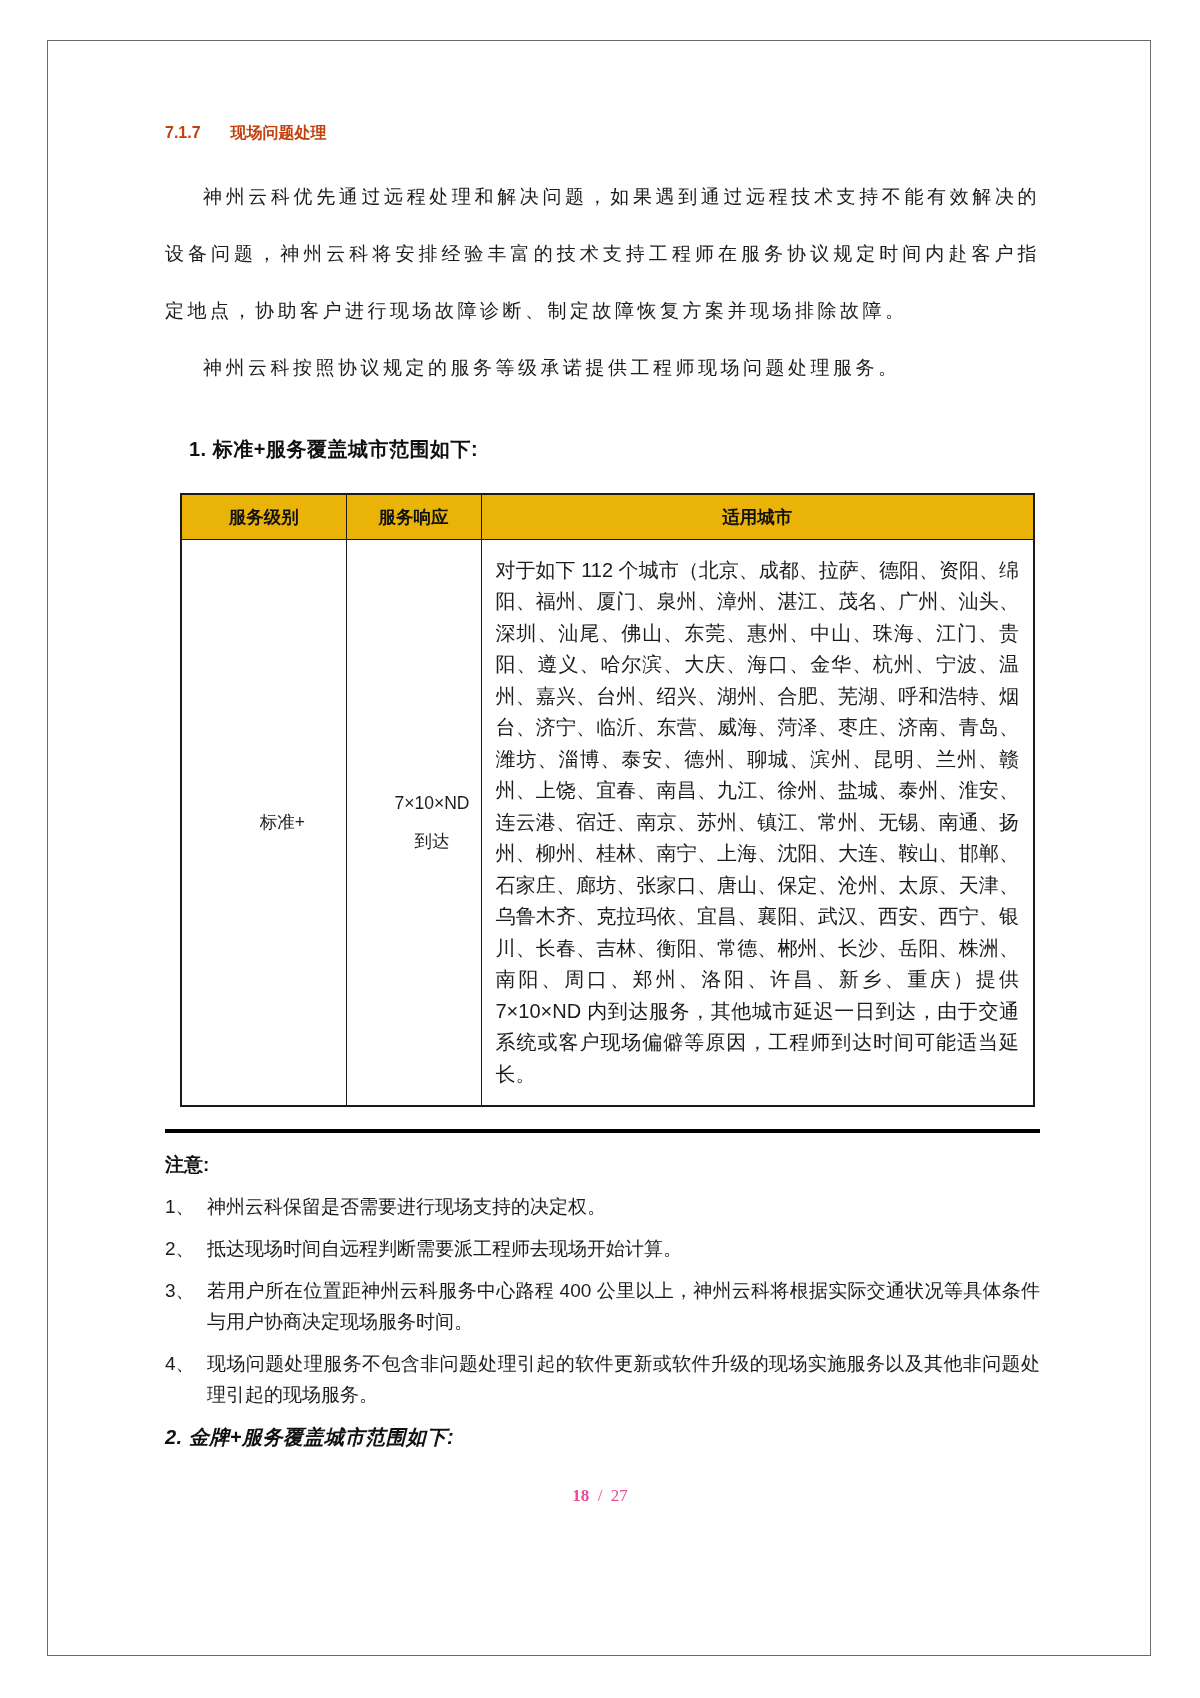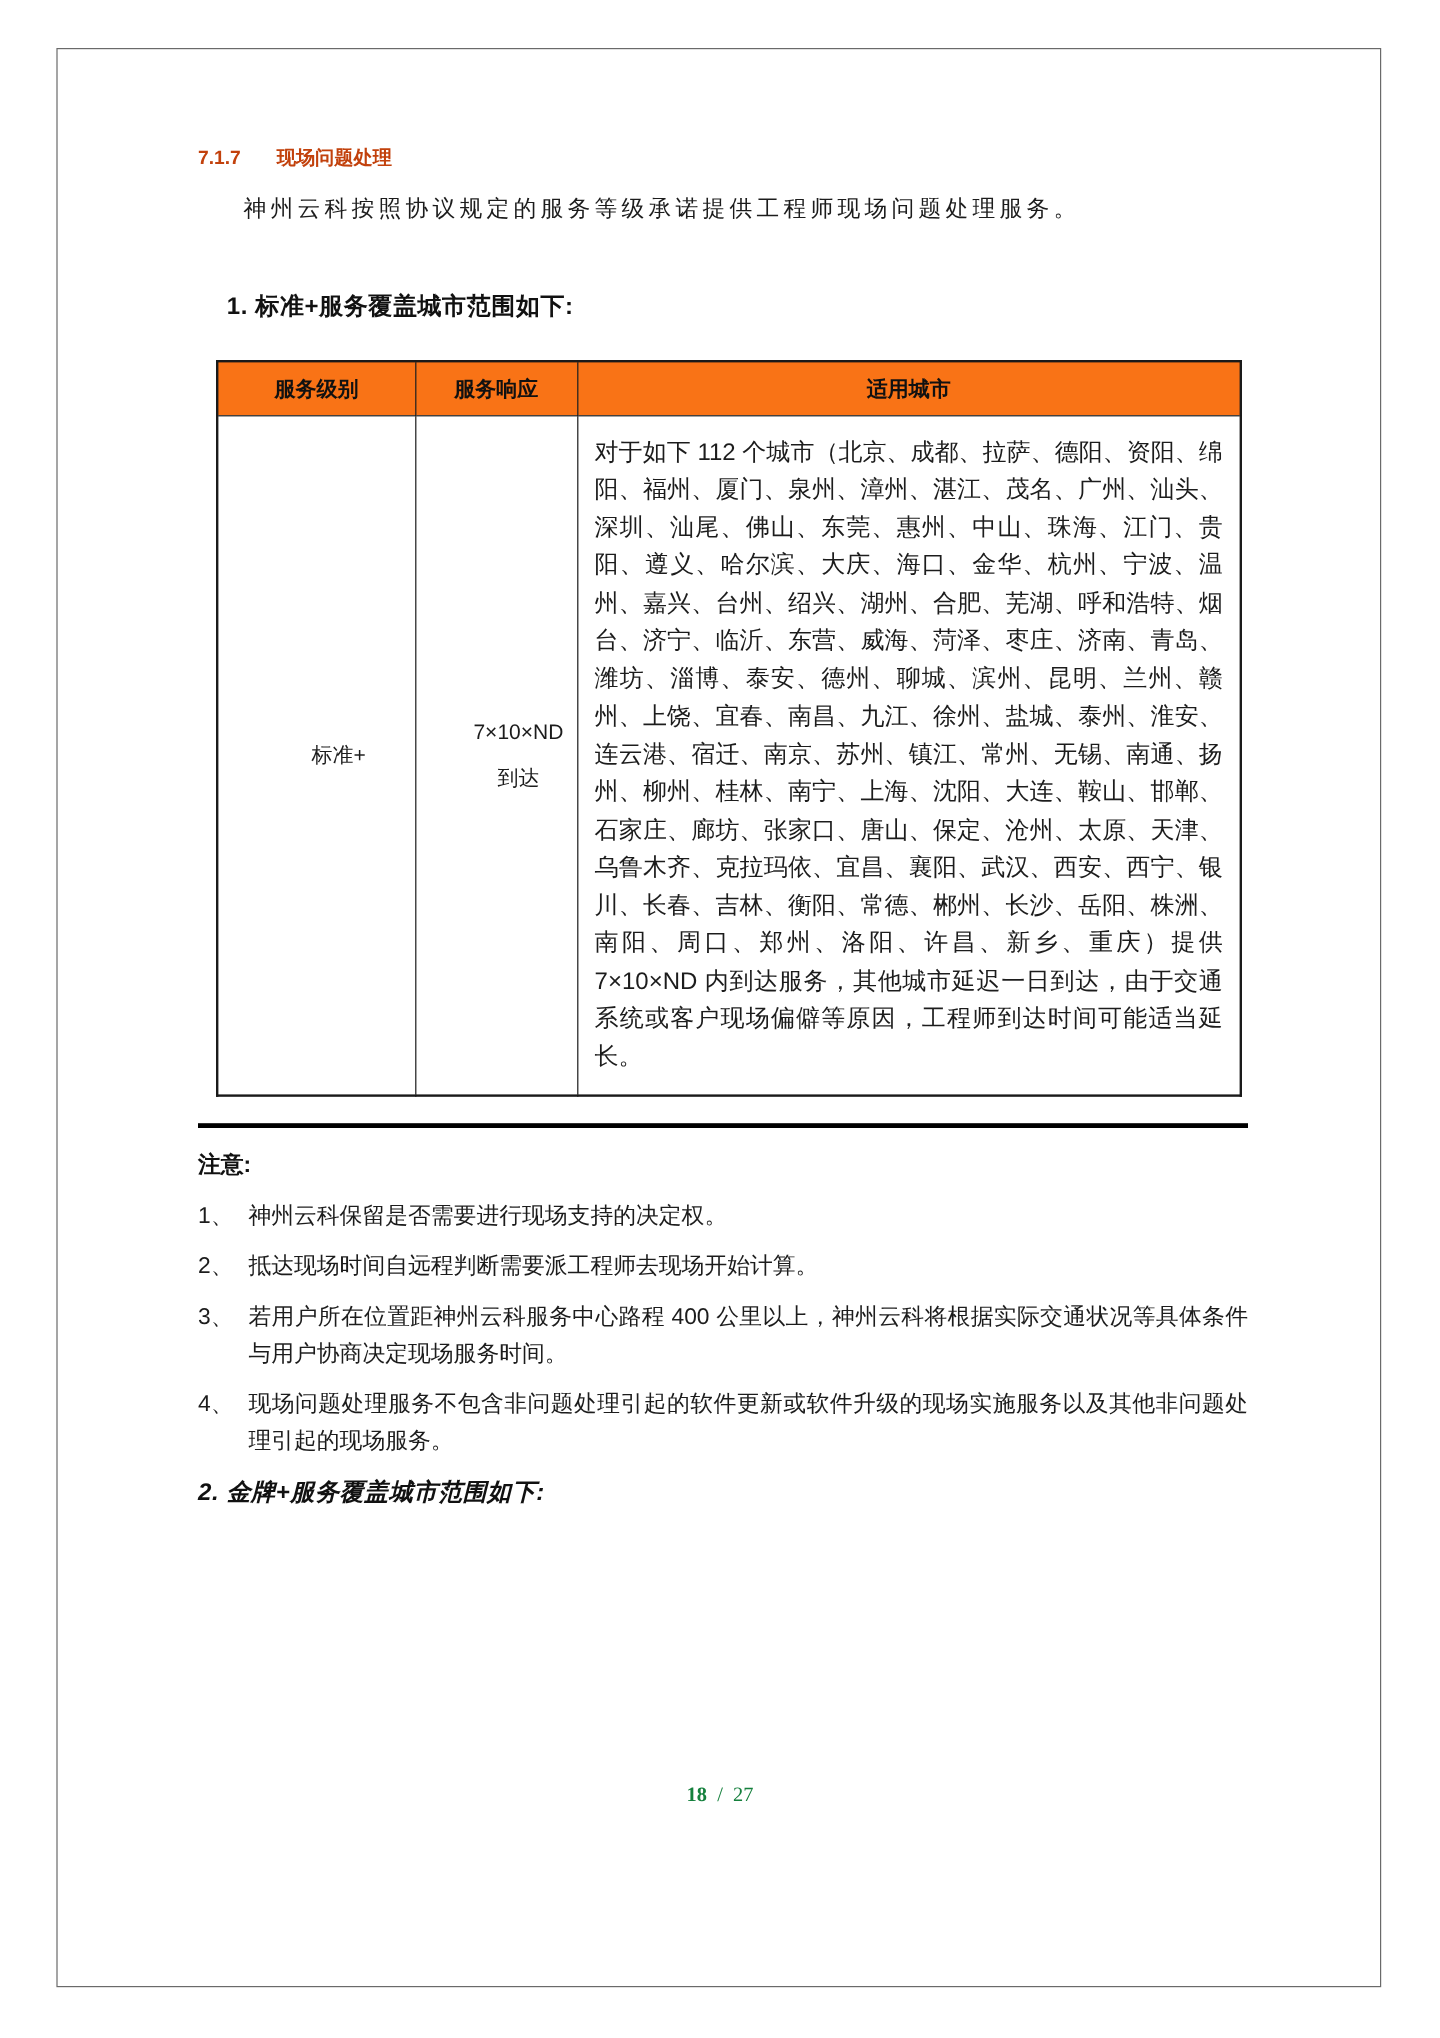--- a/index.html
+++ b/index.html
@@ -38,21 +38,21 @@
     margin-left:15px;width:853px;margin-top:30px;
     border:2px solid #1a1a1a;
   }
   table.svc col.c1{width:165px;}
   table.svc col.c2{width:135px;}
   table.svc col.c3{width:553px;}
   table.svc th, table.svc td{
     border:1px solid #1a1a1a;box-sizing:border-box;
   }
   table.svc th{
-    background:#f97316;height:45px;font-size:17.5px;font-weight:700;
+    background:#eab308;height:45px;font-size:17.5px;font-weight:700;
     text-align:center;vertical-align:middle;color:#111;
   }
   td.cell-center{
     text-align:center;vertical-align:middle;font-size:17.5px;color:#1c1c1c;padding-left:38px;
   }
   td.cell-response div{line-height:38px;}
   td.cell-cities{
     padding:15px 14px;font-size:20px;line-height:31.5px;
     text-align:justify;text-justify:inter-character;color:#1c1c1c;
     vertical-align:top;
@@ -65,36 +65,37 @@
   }
   .note{display:flex;font-size:19px;line-height:31px;color:#1c1c1c;}
   .note .marker{flex:none;width:42px;}
   .note .text{flex:1;text-align:justify;text-justify:inter-character;}
   .note-1{margin-top:14px;}
   .note-2{margin-top:11px;}
   .note-3{margin-top:11px;}
   .note-4{margin-top:11px;}
   .doc-footer{
     position:absolute;left:0;top:1486px;width:100%;text-align:center;
-    font-family:"Liberation Serif", serif;font-size:17px;color:#15803d;
+    font-family:"Liberation Serif", serif;font-size:17px;color:#ec4899;
   }
   .doc-footer .pg{font-weight:700;}
 </style>
 </head>
 <body>
 
 <div class="page-frame"></div>
 
 <div class="content">
 
 
   <div class="h1">
     <span class="sec-num">7.1.7</span><span>现场问题处理</span>
   </div>
 
+  <p class="para para-1">神州云科优先通过远程处理和解决问题，如果遇到通过远程技术支持不能有效解决的设备问题，神州云科将安排经验丰富的技术支持工程师在服务协议规定时间内赴客户指定地点，协助客户进行现场故障诊断、制定故障恢复方案并现场排除故障。</p>
 
   <p class="para">神州云科按照协议规定的服务等级承诺提供工程师现场问题处理服务。</p>
 
   <div class="h2 h2-first">1. 标准+服务覆盖城市范围如下:</div>
 
   <table class="svc">
     <colgroup>
         <col class="c1">
         <col class="c2">
         <col class="c3">

